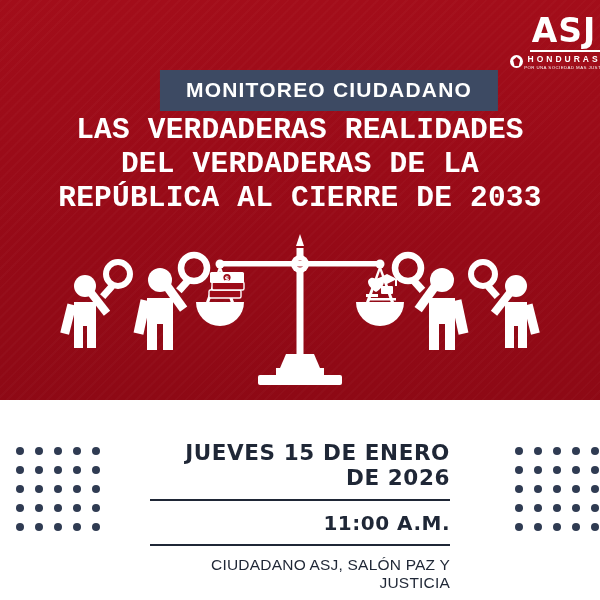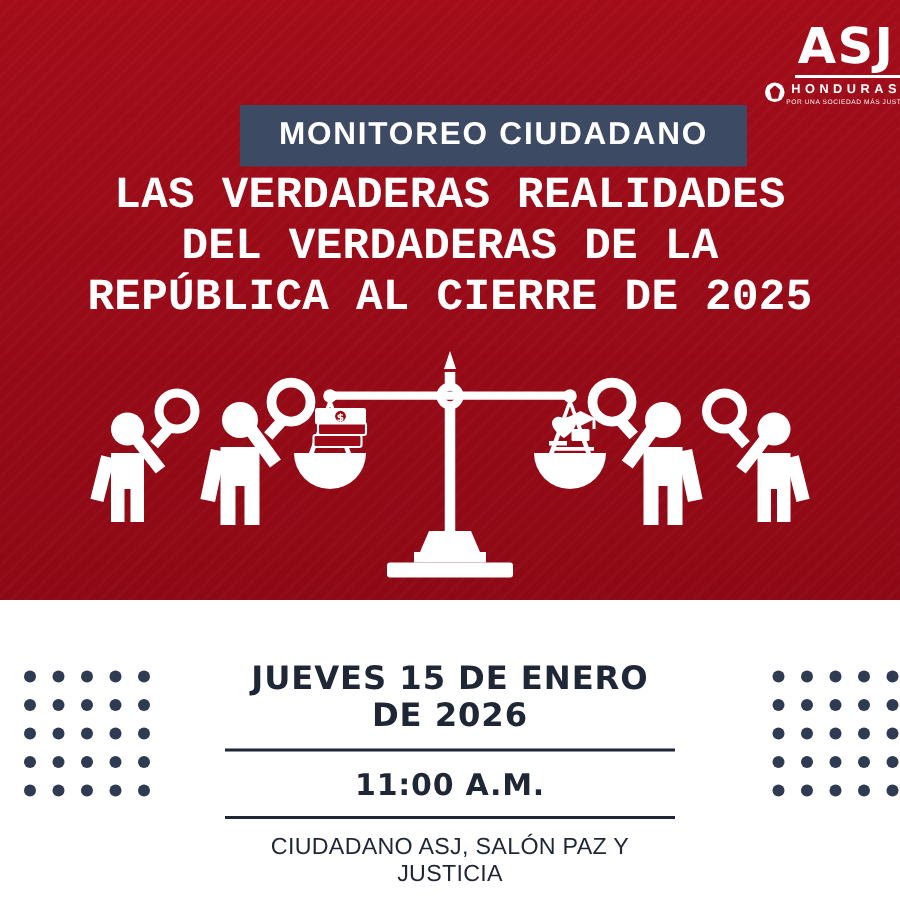--- a/index.html
+++ b/index.html
@@ -164,21 +164,21 @@
     width: 8px;
     height: 8px;
     border-radius: 50%;
     background: #2f3b52;
   }
   .event {
     position: absolute;
     left: 150px;
     top: 440px;
     width: 300px;
-    text-align: center;
+    text-align: right;
     color: #1f2736;
     z-index: 4;
   }
   .event-date {
     font-size: 21.5px;
     font-weight: bold;
     letter-spacing: 0.6px;
     font-family: "DejaVu Sans", sans-serif;
   }
   .divider {
@@ -212,21 +212,21 @@
     <div class="logo-rule"></div>
     <div class="logo-sub">HONDURAS</div>
     <div class="logo-tag">POR UNA SOCIEDAD MÁS JUSTA</div>
   </div>
 
   <div class="eyebrow">MONITOREO CIUDADANO</div>
 
   <div class="headline">
     <div>LAS VERDADERAS REALIDADES</div>
     <div>DEL VERDADERAS DE LA</div>
-    <div>REPÚBLICA AL CIERRE DE 2025</div>
+    <div>REPÚBLICA AL CIERRE DE 2033</div>
   </div>
 
   <svg class="illustration" viewBox="0 0 600 172">
     <g fill="#ffffff">
 
       <rect x="296.5" y="20" width="7" height="120"></rect>
 
       <polygon points="300,6 304,18 296,18"></polygon>
 
       <circle cx="300" cy="36" r="9"></circle>

